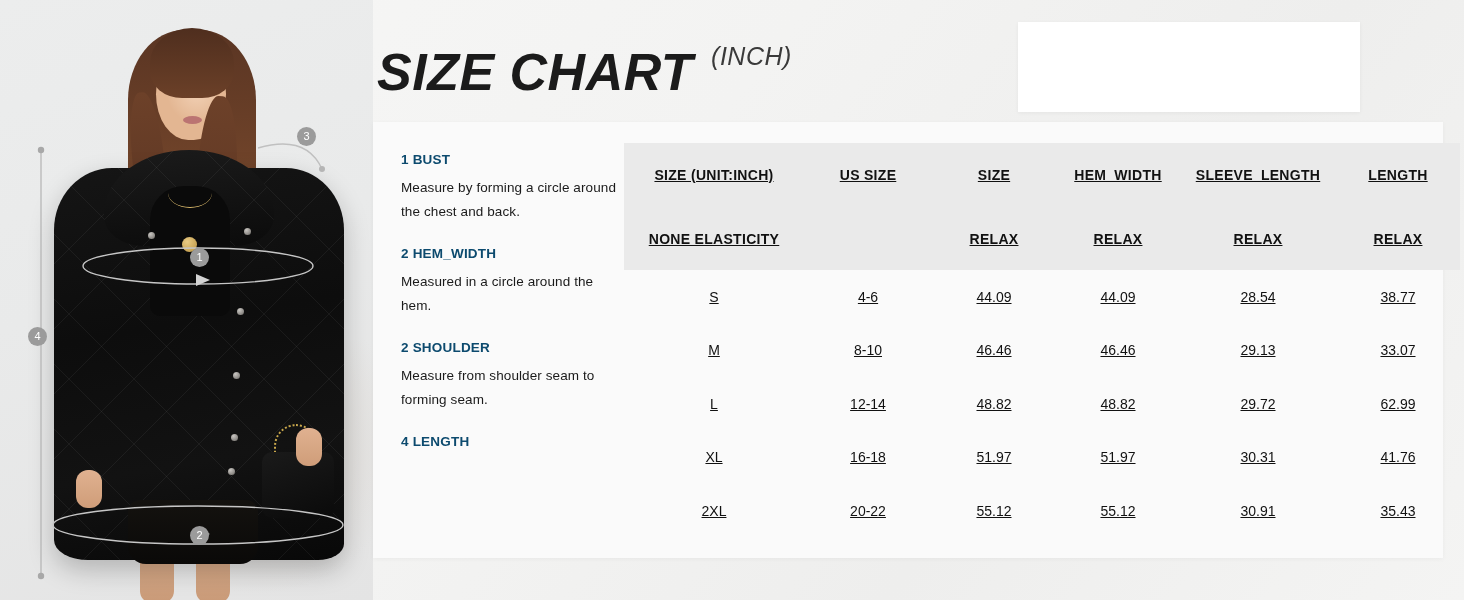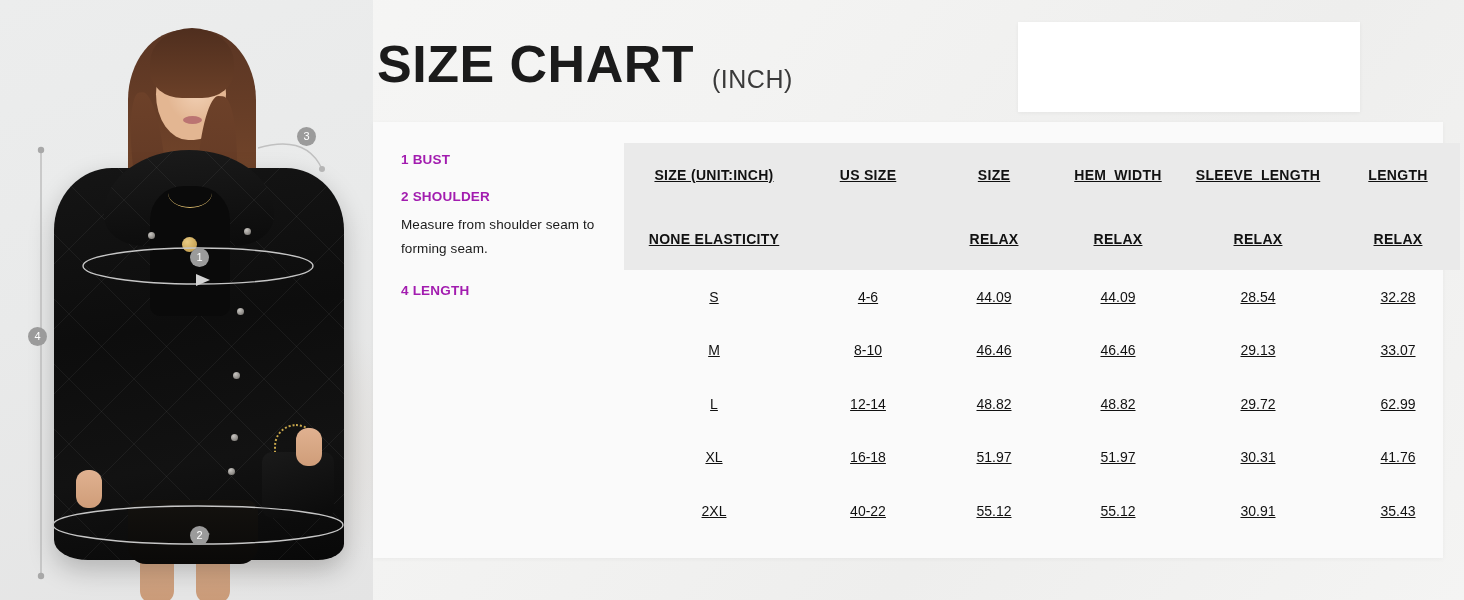--- a/index.html
+++ b/index.html
@@ -201,22 +201,22 @@
     font-family: "Liberation Sans", sans-serif;
     z-index: 22;
   }
   #marker-1 { left: 190px; top: 248px; }
   #marker-2 { left: 190px; top: 526px; }
   #marker-3 { left: 297px; top: 127px; }
   #marker-4 { left: 28px;  top: 327px; }
 
   
   .title-wrap {
-    position: absolute; left: 377px; top: 34px;
-    display: flex; align-items: flex-end;
+    position: absolute; left: 377px; top: 42px;
+    display: flex; align-items: flex-start; font-style: italic;
   }
   .title-main {
     font-size: 52px;
     font-weight: bold;
     letter-spacing: .5px;
     color: #1b1b1b;
   }
   .title-unit {
     font-size: 25px;
     color: #3a3a3a;
@@ -235,21 +235,21 @@
   .guide {
     position: absolute;
     left: 28px; top: 30px;
     width: 225px;
   }
   .guide-block { margin-bottom: 22px; }
   .guide-block:last-child { margin-bottom: 16px; }
   .guide-title {
     font-size: 13.5px;
     font-weight: bold;
-    color: #a21caf;
+    color: #0c4a6e;
     margin-bottom: 9px;
     letter-spacing: .2px;
   }
   .guide-text {
     font-size: 13.5px;
     color: #1a1a1a;
     line-height: 24px;
     letter-spacing: .1px;
   }
 
@@ -387,20 +387,25 @@
     <span class="title-unit">(INCH)</span>
   </div>
 
   <div class="logo-box"></div>
 
   <div class="panel">
 
     <div class="guide">
       <div class="guide-block">
         <div class="guide-title">1 BUST</div>
+        <div class="guide-text">Measure by forming a circle around the chest and back.</div>
+      </div>
+      <div class="guide-block">
+        <div class="guide-title">2 HEM_WIDTH</div>
+        <div class="guide-text">Measured in a circle around the hem.</div>
       </div>
       <div class="guide-block">
         <div class="guide-title">2 SHOULDER</div>
         <div class="guide-text">Measure from shoulder seam to forming seam.</div>
       </div>
       <div class="guide-block">
         <div class="guide-title">4 LENGTH</div>
       </div>
     </div>
 
@@ -432,21 +437,21 @@
             <th>RELAX</th>
           </tr>
         </thead>
         <tbody>
           <tr>
             <td>S</td>
             <td>4-6</td>
             <td>44.09</td>
             <td>44.09</td>
             <td>28.54</td>
-            <td>32.28</td>
+            <td>38.77</td>
           </tr>
           <tr>
             <td>M</td>
             <td>8-10</td>
             <td>46.46</td>
             <td>46.46</td>
             <td>29.13</td>
             <td>33.07</td>
           </tr>
           <tr>
@@ -460,21 +465,21 @@
           <tr>
             <td>XL</td>
             <td>16-18</td>
             <td>51.97</td>
             <td>51.97</td>
             <td>30.31</td>
             <td>41.76</td>
           </tr>
           <tr>
             <td>2XL</td>
-            <td>40-22</td>
+            <td>20-22</td>
             <td>55.12</td>
             <td>55.12</td>
             <td>30.91</td>
             <td>35.43</td>
           </tr>
         </tbody>
       </table>
     </div>
   </div>
 </div>

